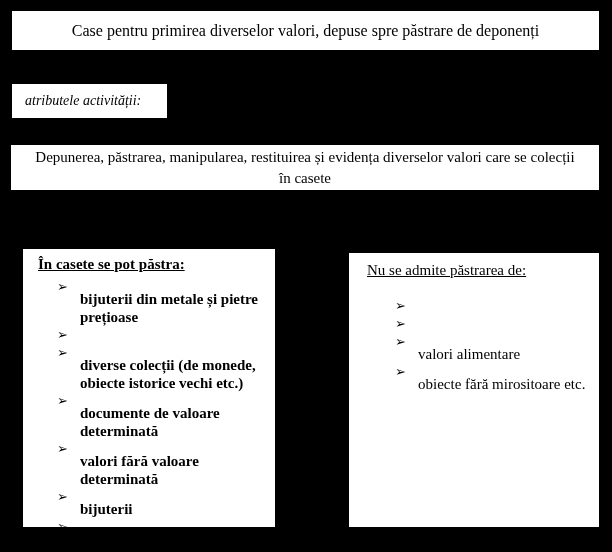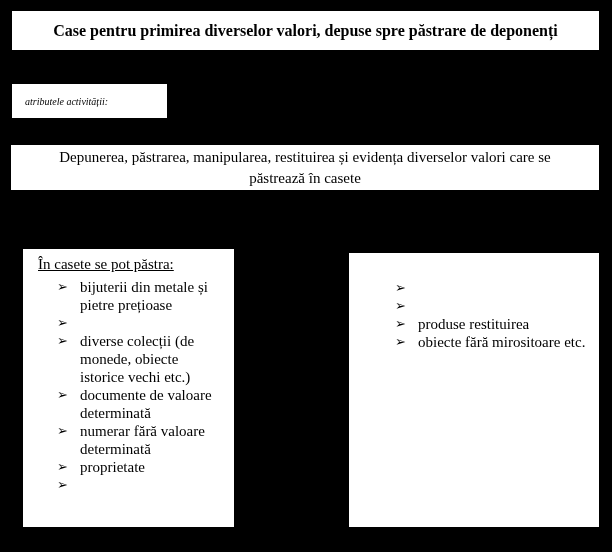--- a/index.html
+++ b/index.html
@@ -9,78 +9,79 @@
     background: #000000;
     color: #000000;
     font-family: "Liberation Serif", "DejaVu Serif", serif;
     overflow: hidden;
   }
   .box { position: absolute; background: #ffffff; }
 
   .title-box {
     left: 12px; top: 11px; width: 587px; height: 39px;
     display: flex; align-items: center; justify-content: center;
-    font-size: 16px; font-weight: bold; text-align: center;
+    font-size: 16px; font-weight: normal; text-align: center;
   }
 
   .label-box {
     left: 12px; top: 84px; width: 155px; height: 34px;
     display: flex; align-items: center;
     padding-left: 13px;
-    font-size: 10px; font-style: italic; text-align: center;
+    font-size: 14px; font-style: italic; text-align: center;
   }
 
   .description-box {
     left: 11px; top: 145px; width: 588px; height: 45px;
     display: flex; align-items: center; justify-content: center;
     padding: 0 22px;
     font-size: 15px; line-height: 21px; text-align: center;
   }
 
   .list-box { font-size: 15px; line-height: 18px; }
 
   .allowed-box {
-    left: 23px; top: 249px; width: 211px; height: 278px;
+    left: 23px; top: 249px; width: 252px; height: 278px;
     padding: 6px 8px 0 15px;
+    font-weight: bold;
   }
   .forbidden-box {
     left: 349px; top: 253px; width: 250px; height: 274px;
     padding: 8px 8px 0 18px;
   }
 
   .list-heading { text-decoration: underline; margin-bottom: 5px; white-space: nowrap; }
   .forbidden-box .list-heading { margin-bottom: 0; }
 
   .arrow-list { list-style: none; }
   .forbidden-box .arrow-list { margin-top: 18px; }
 
   .list-item { display: flex; align-items: flex-start; }
   .bullet {
     flex: 0 0 auto;
     font-family: "DejaVu Sans", sans-serif;
     font-size: 13px; line-height: 18px;
   }
   .allowed-box .bullet   { margin-left: 19px; width: 23px; }
   .forbidden-box .bullet { margin-left: 28px; width: 23px; }
-  .item-text { flex: 1 1 auto; }
+  .item-text { flex: 1 1 auto; margin-top: 12px; }
   .item-text.justify { text-align: justify; }
 </style>
 </head>
 <body>
 
 <div class="box title-box">
   <span>Case pentru primirea diverselor valori, depuse spre păstrare de deponenți</span>
 </div>
 
 <div class="box label-box">
   <span>atributele activității:</span>
 </div>
 
 <div class="box description-box">
-  <span>Depunerea, păstrarea, manipularea, restituirea și evidența diverselor valori care se păstrează în casete</span>
+  <span>Depunerea, păstrarea, manipularea, restituirea și evidența diverselor valori care se colecții în casete</span>
 </div>
 
 <div class="box list-box allowed-box">
   <div class="list-heading">În casete se pot păstra:</div>
   <ul class="arrow-list">
     <li class="list-item">
       <span class="bullet">➢</span>
       <span class="item-text">bijuterii din metale și pietre prețioase</span>
     </li>
     <li class="list-item">
@@ -89,42 +90,43 @@
     <li class="list-item">
       <span class="bullet">➢</span>
       <span class="item-text">diverse colecții (de monede, obiecte istorice vechi etc.)</span>
     </li>
     <li class="list-item">
       <span class="bullet">➢</span>
       <span class="item-text">documente de valoare determinată</span>
     </li>
     <li class="list-item">
       <span class="bullet">➢</span>
-      <span class="item-text">numerar fără valoare determinată</span>
+      <span class="item-text">valori fără valoare determinată</span>
     </li>
     <li class="list-item">
       <span class="bullet">➢</span>
-      <span class="item-text">proprietate</span>
+      <span class="item-text">bijuterii</span>
     </li>
     <li class="list-item">
       <span class="bullet">➢</span>
     </li>
   </ul>
 </div>
 
 <div class="box list-box forbidden-box">
+  <div class="list-heading">Nu se admite păstrarea de:</div>
   <ul class="arrow-list">
     <li class="list-item">
       <span class="bullet">➢</span>
     </li>
     <li class="list-item">
       <span class="bullet">➢</span>
     </li>
     <li class="list-item">
       <span class="bullet">➢</span>
-      <span class="item-text">produse restituirea</span>
+      <span class="item-text">valori alimentare</span>
     </li>
     <li class="list-item">
       <span class="bullet">➢</span>
       <span class="item-text justify">obiecte fără mirositoare etc.</span>
     </li>
   </ul>
 </div>
 
 </body></html>

